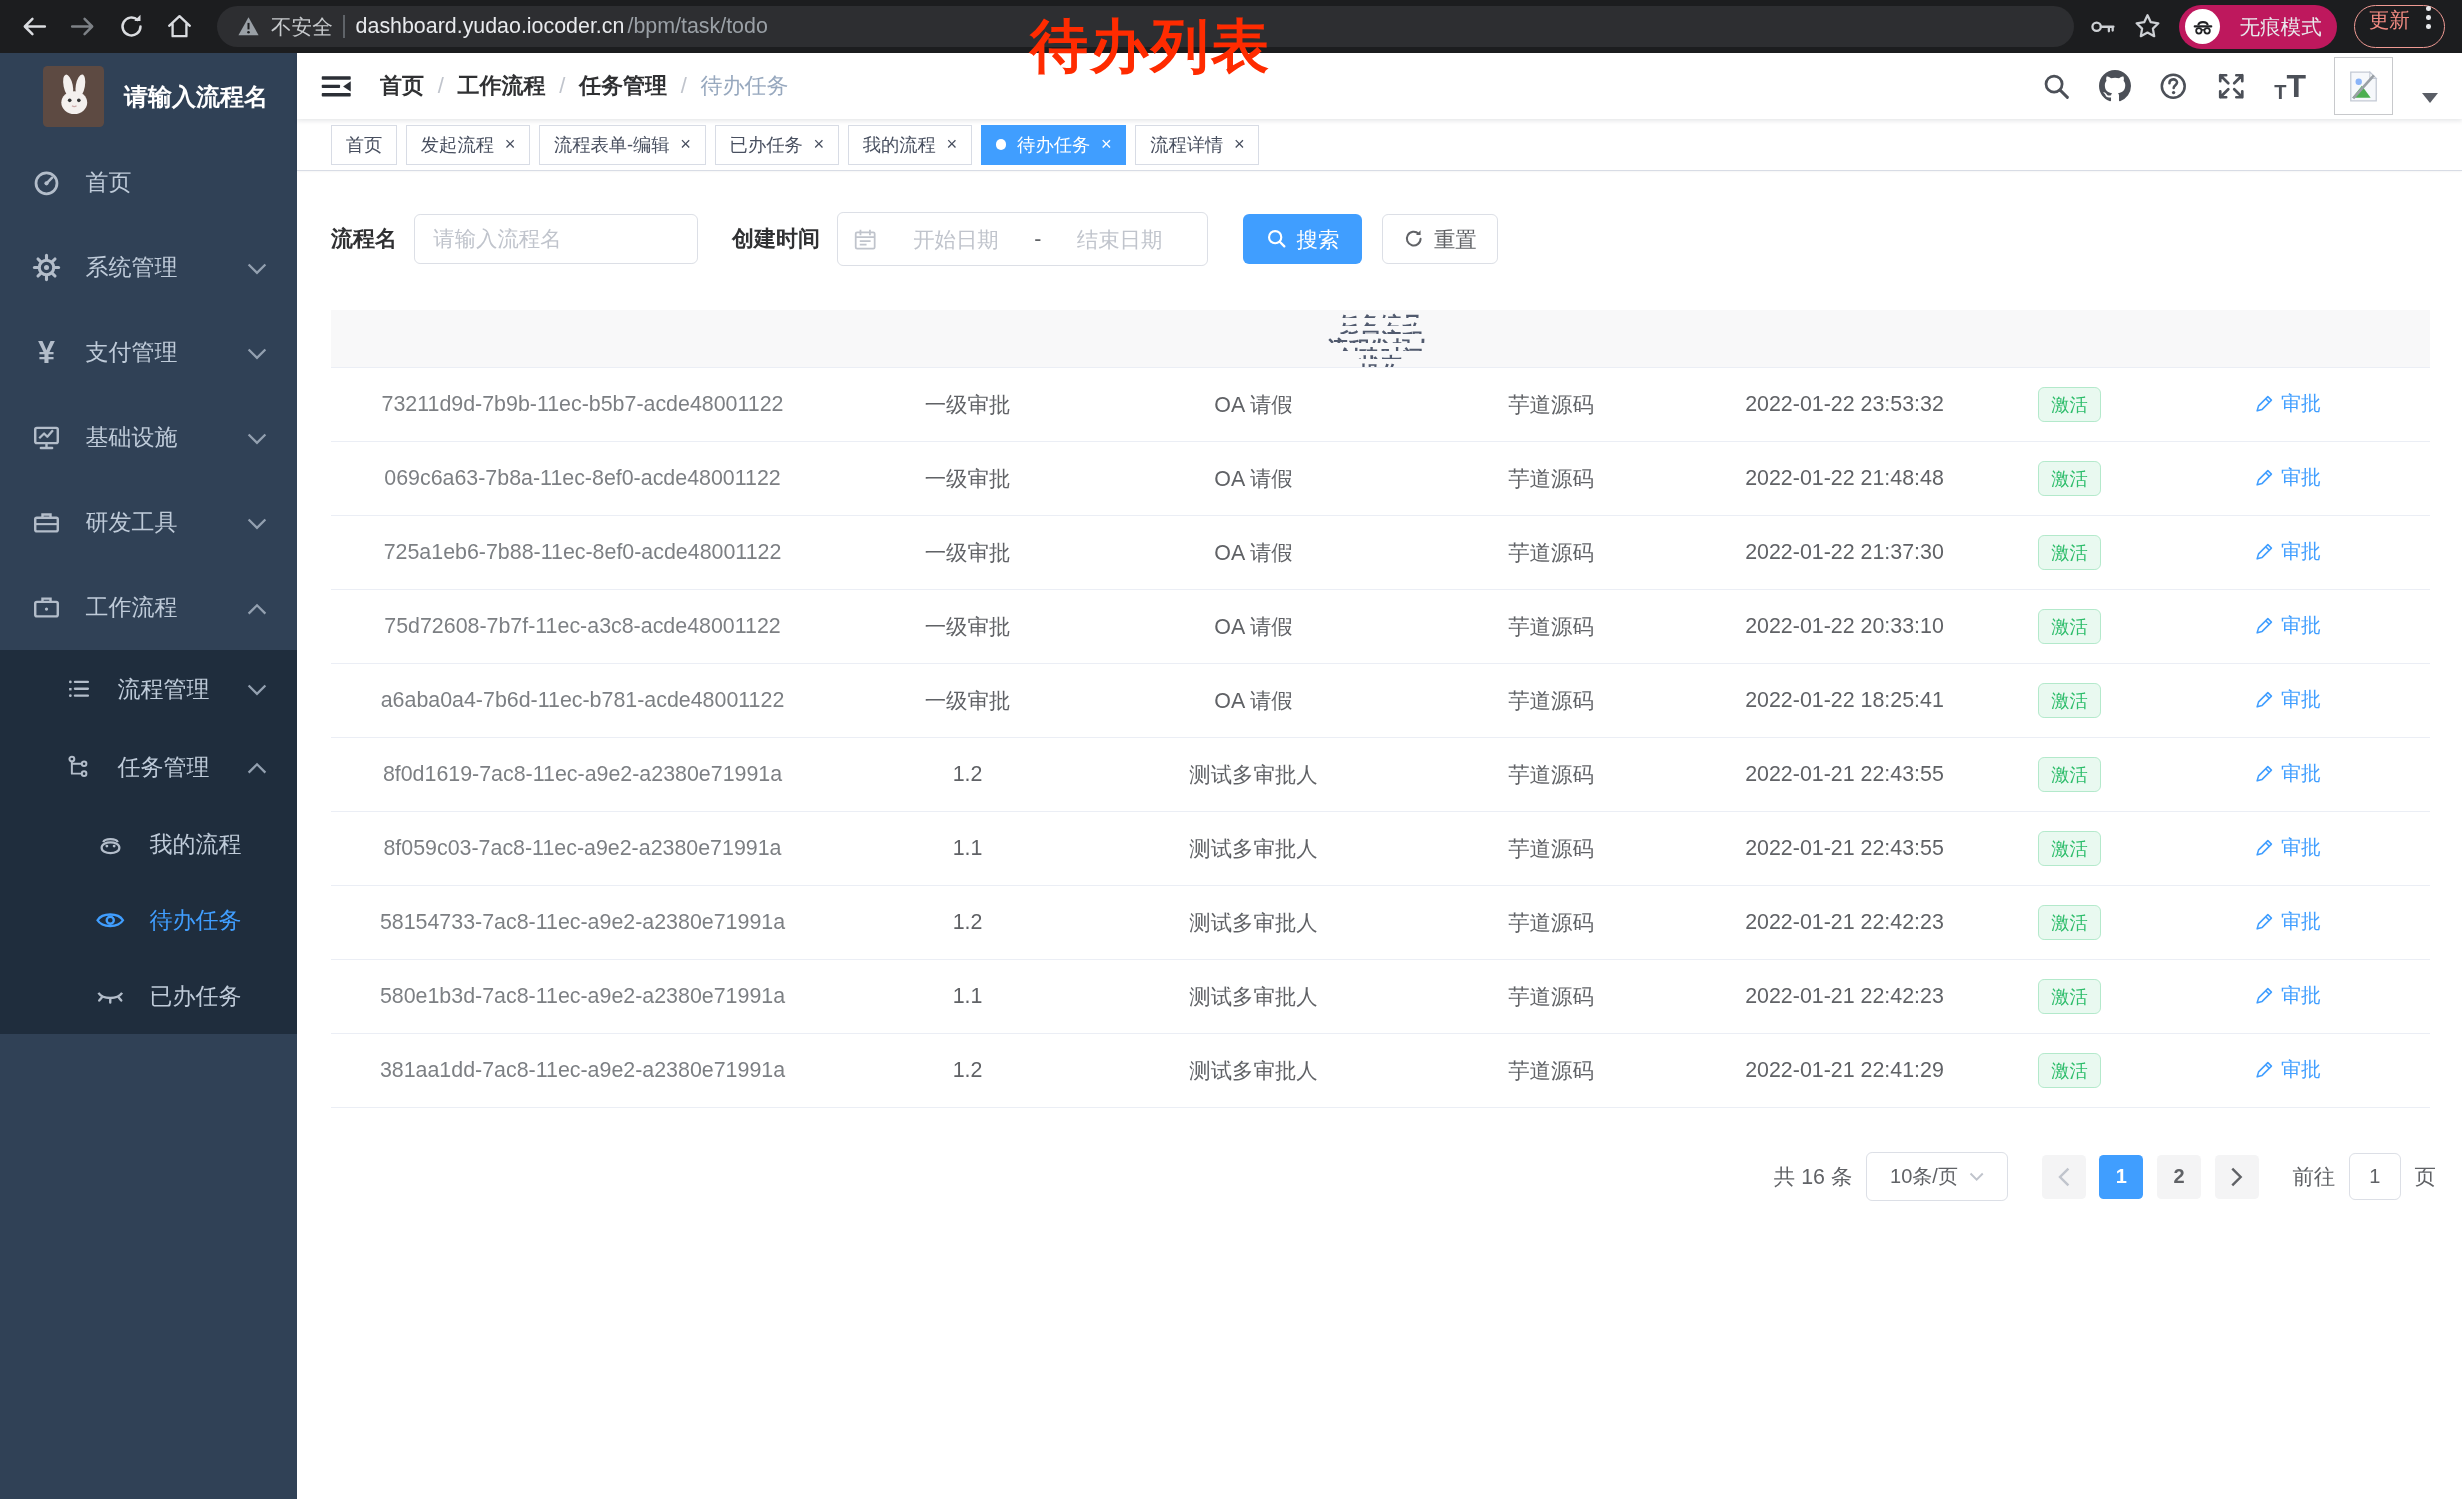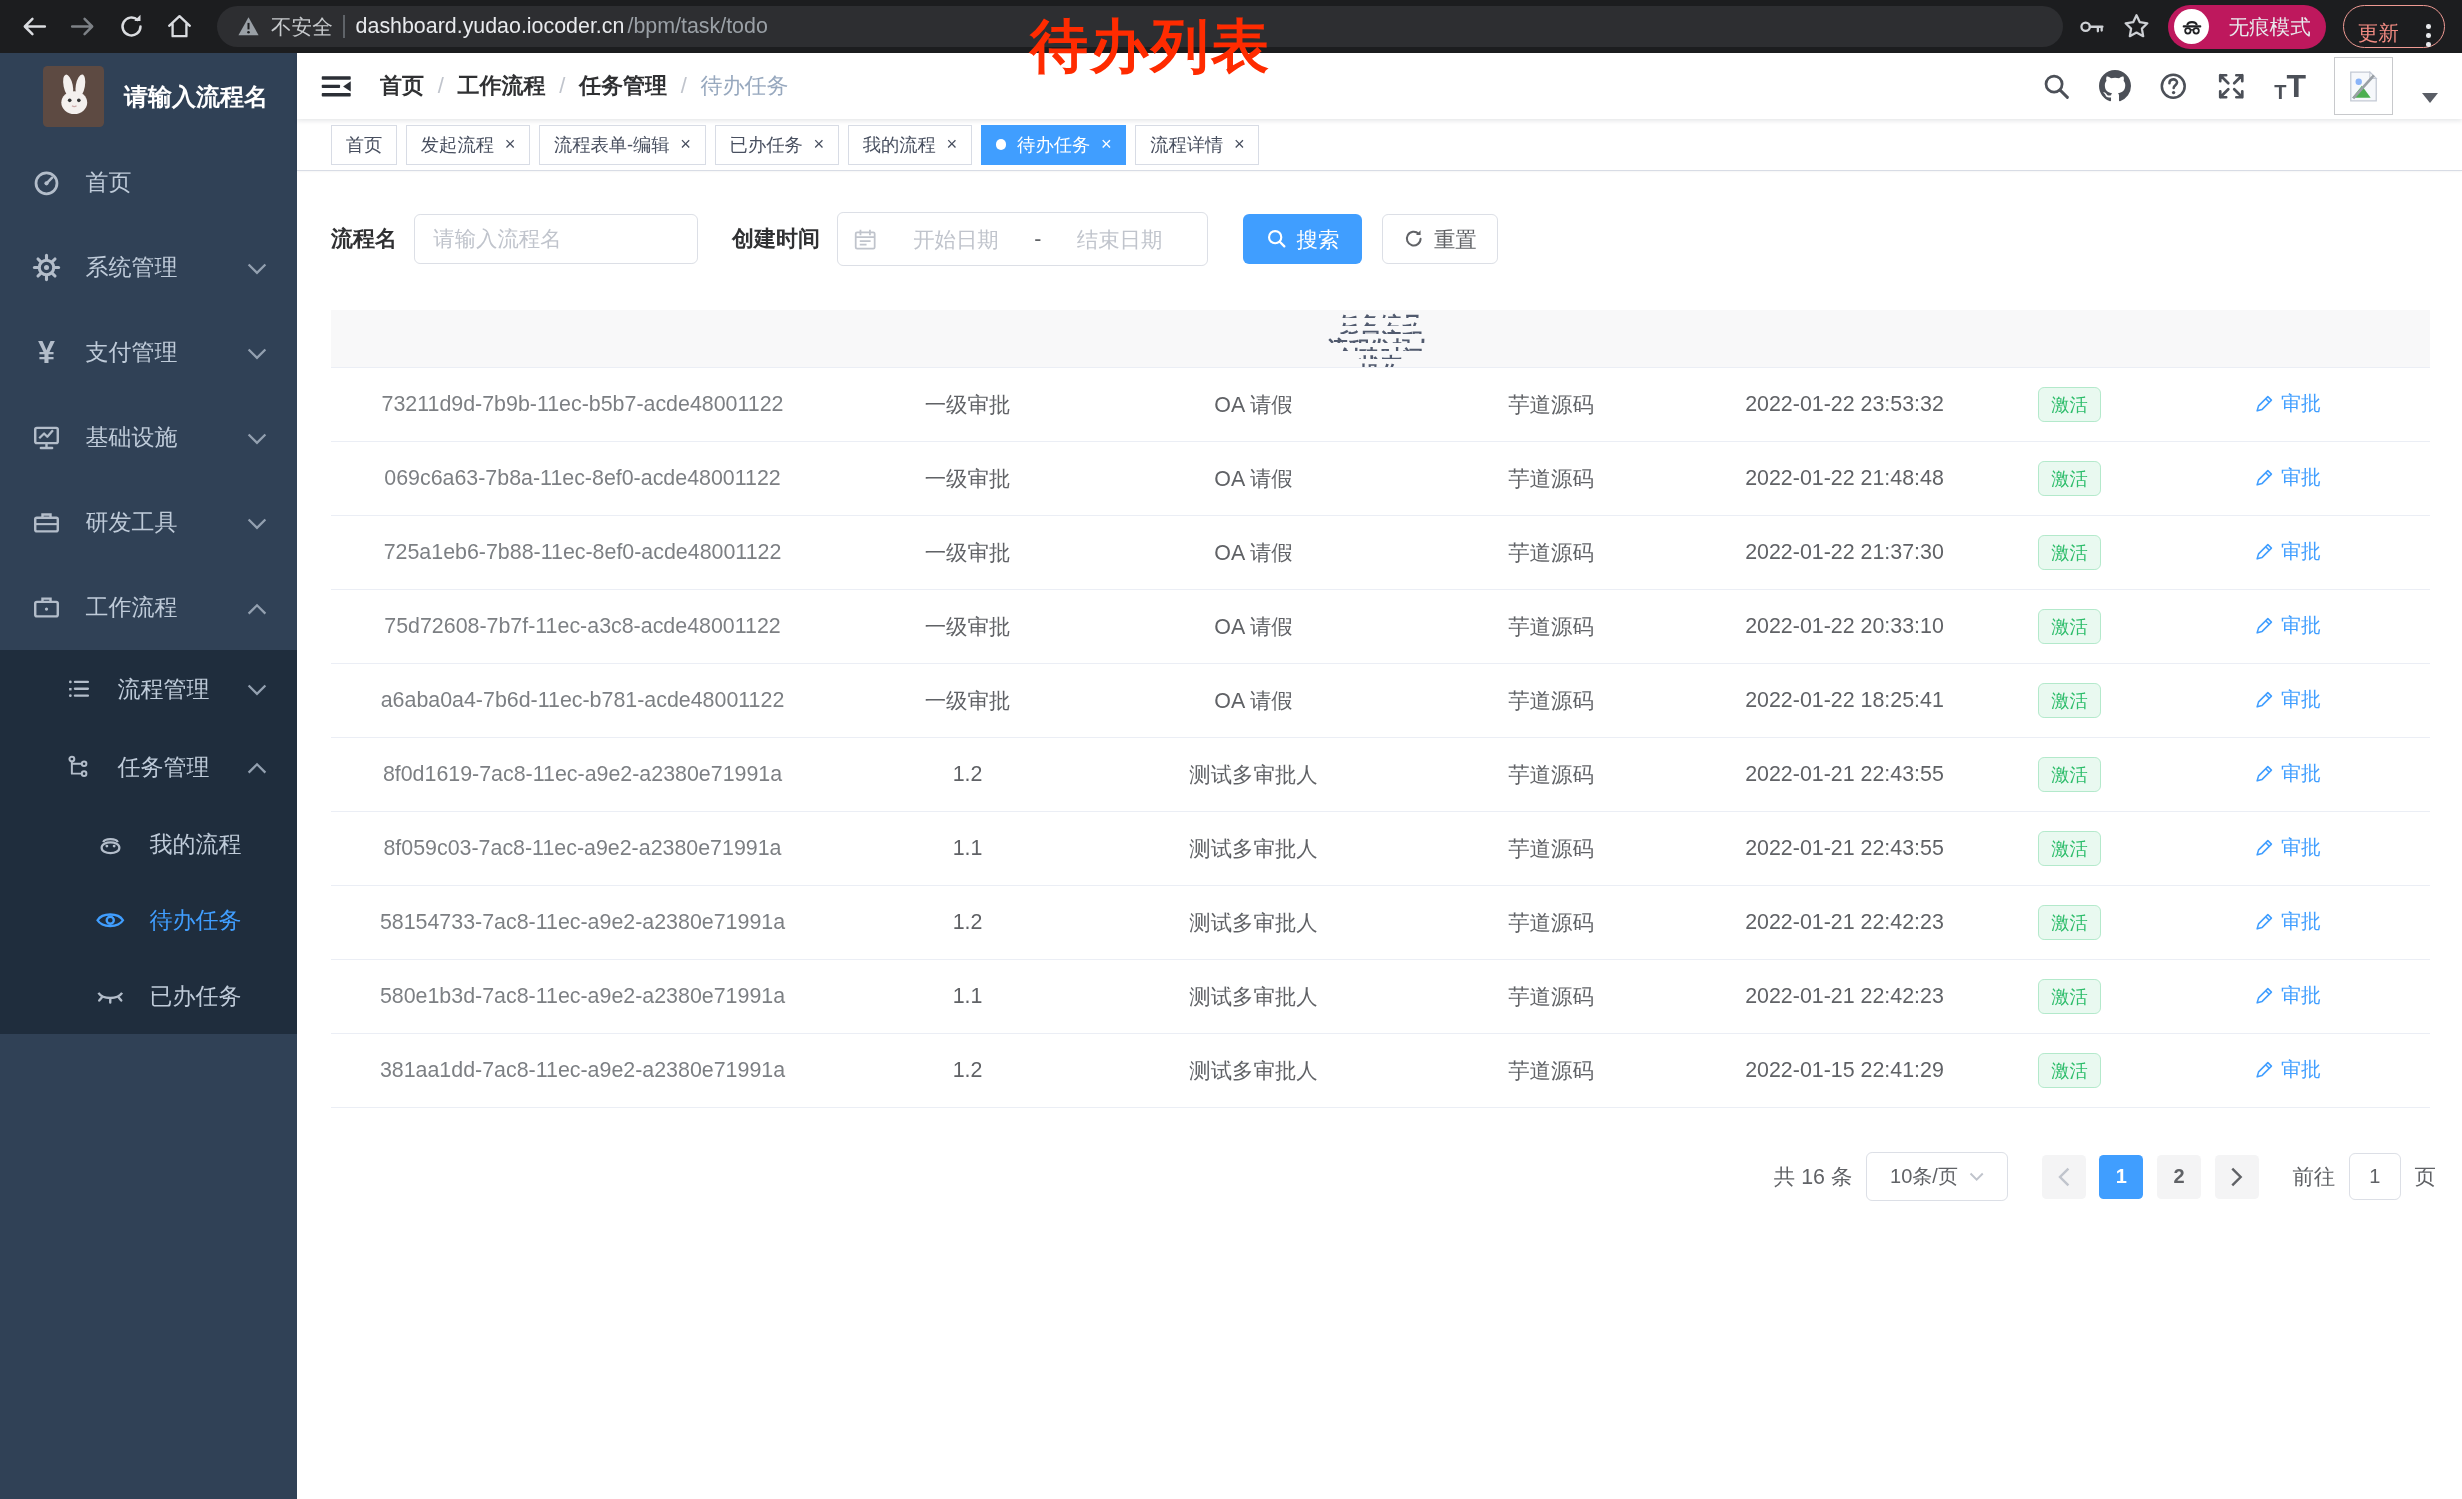--- a/index.html
+++ b/index.html
@@ -11,21 +11,21 @@
   .nav-btn { width:44px; height:44px; display:flex; align-items:center; justify-content:center; border-radius:50%; flex-shrink:0; }
   .url-pill { flex:1; height:41px; background:#2d2e31; border-radius:20.6px; display:flex; align-items:center; padding:0 20px; gap:10.7px; margin:0 10.7px; min-width:0; }
   .sec-label { color:#c7cacd; font-size:20.6px; white-space:nowrap; }
   .url-div { width:1.5px; height:23px; background:#5f6368; }
   .url-host { color:#e8eaed; font-size:21.4px; white-space:nowrap; }
   .url-path { color:#9aa0a6; font-size:21.4px; white-space:nowrap; }
   .chrome-right { display:flex; align-items:center; gap:17px; flex-shrink:0; padding-right:4.6px; }
   .incog-pill { height:44px; background:#be185d; border-radius:22px; display:flex; align-items:center; gap:19px; padding:0 15.3px 0 6.1px;font-family:Liberation Mono, monospace; }
   .incog-circle { width:35px; height:35px; background:#fff; border-radius:50%; display:flex; align-items:center; justify-content:center; }
   .incog-label { color:#e8eaed; font-size:20.6px; }
-  .update-pill { height:43px; border:1.5px solid #ef9a93; border-radius:21.4px; display:flex; align-items:flex-end; gap:27px; padding:0 13.7px; }
+  .update-pill { height:43px; border:1.5px solid #ef9a93; border-radius:21.4px; display:flex; align-items:flex-start; gap:16px; padding:0 13.7px; }
   .update-label { color:#f28b82; font-size:20.6px; }
   .vdots { display:flex; flex-direction:column; gap:4.6px; }
   .vdots i { width:4.6px; height:4.6px; border-radius:50%; background:#e8eaed; }
 
   
   .annotation { position:absolute; left:1030px; top:7.6px; font-size:58px; font-weight:700; color:#ff2b00; z-index:99; letter-spacing:2.3px; white-space:nowrap; }
 
   
   .app { display:flex; height:1446px; }
   .sidebar { width:297px; background:#304156; flex-shrink:0; color:#bfcbd9; }
@@ -633,21 +633,21 @@
         <span>审批</span>
       </a>
     </div>
   </div>
 
   <div class="tr">
     <div class="cell c1">381aa1dd-7ac8-11ec-a9e2-a2380e71991a</div>
     <div class="cell c2">1.2</div>
     <div class="cell c3">测试多审批人</div>
     <div class="cell c4">芋道源码</div>
-    <div class="cell c5">2022-01-15 22:41:29</div>
+    <div class="cell c5">2022-01-21 22:41:29</div>
     <div class="cell c6"><span class="badge">激活</span></div>
     <div class="cell c7">
       <a class="action">
         <svg width="20" height="20" viewBox="0 0 28 28" fill="none">
                     <path d="m3 25 2-7L18 5l5 5L10 23l-7 2Z" stroke="#409eff" stroke-width="2.2" stroke-linejoin="round"></path>
                     <path d="m15 8 5 5" stroke="#409eff" stroke-width="2.2"></path>
                   </svg>
         <span>审批</span>
       </a>
     </div>

